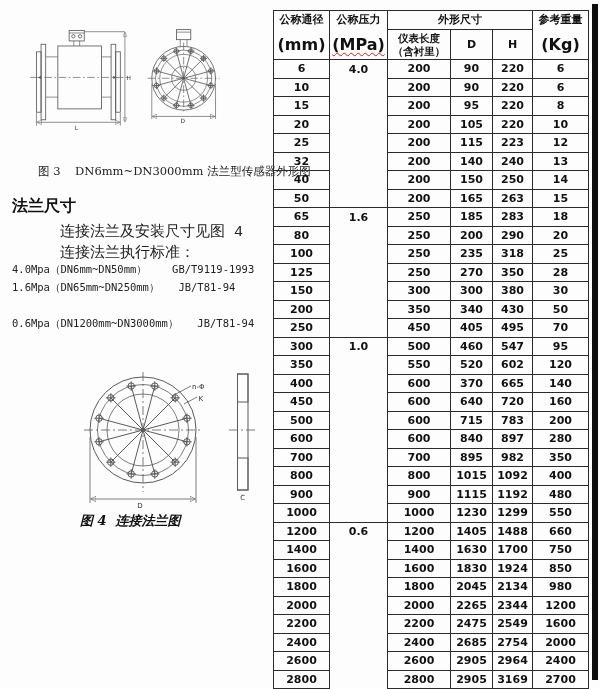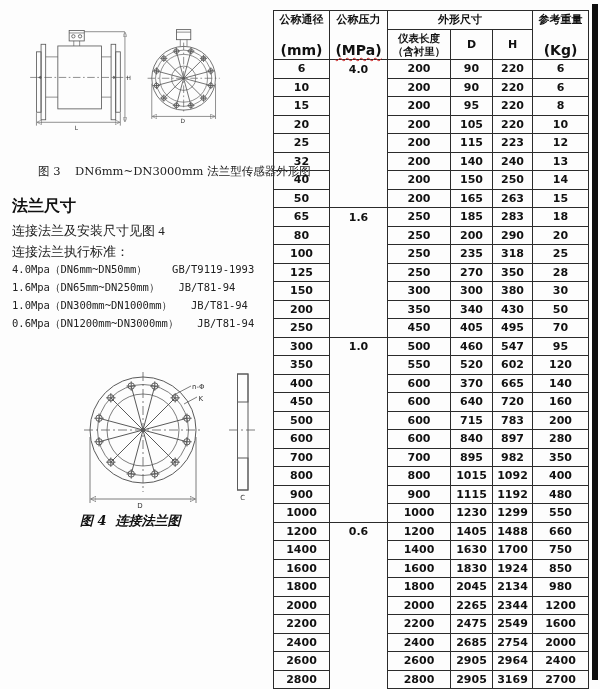--- a/index.html
+++ b/index.html
@@ -4,39 +4,39 @@
 <style>
   html,body{margin:0;padding:0;background:#e8e8e8;}
   .page{
     position:relative;width:600px;height:689px;background:#fdfdfd;
     font-family:"DejaVu Sans",sans-serif;color:#1c1c1c;overflow:hidden;
   }
   .abs{position:absolute;}
   
   .fig-caption{font-family:"DejaVu Serif",serif;font-size:11.5px;color:#222;white-space:pre;}
   .section-heading{font-family:Liberation Serif, serif;font-weight:bold;font-size:16px;color:#111;}
-  .body-line{font-family:Liberation Serif, serif;font-size:13px;color:#222;white-space:pre;}
+  .body-line{font-family:Liberation Mono, monospace;font-size:15px;color:#222;white-space:pre;margin-left:48px;}
   .std-line{font-family:"DejaVu Sans Mono",monospace;font-size:10.5px;color:#222;white-space:pre;}
   .fig4-caption{font-family:"DejaVu Serif",serif;font-weight:bold;font-size:13px;color:#111;white-space:pre;font-style:italic;}
   
   svg{display:block;}
   .draw line,.draw rect,.draw circle,.draw path,.draw polyline{stroke:#5a5a5a;fill:none;stroke-width:1;}
   .draw .thin{stroke-width:0.8;}
   .draw .cl{stroke-dasharray:9 3 2 3;stroke-width:0.8;}
   .draw .dim{stroke-width:0.8;}
   .draw text{stroke:none;fill:#333;font-family:"DejaVu Sans",sans-serif;font-size:7px;}
   .draw .fill{fill:#5a5a5a;stroke:none;}
   
   .table-wrap{position:absolute;left:273px;top:10px;}
   table{border-collapse:collapse;table-layout:fixed;width:315px;}
   th,td{border:1.6px solid #2b2b2b;text-align:center;padding:0;
         font-family:"DejaVu Sans",sans-serif;font-weight:bold;color:#111;}
   thead th{font-size:11px;line-height:1.25;vertical-align:top;padding-top:2px;}
   thead .mid{vertical-align:middle;padding-top:0;}
-  thead .unit{margin-top:15px;font-size:14px;}
+  thead .unit{margin-top:8px;font-size:16px;}
   thead .sub2{font-size:10.5px;}
   tr.h1{height:19px;} tr.h2{height:30px;}
   tbody td{height:17.5px;font-size:11px;line-height:17.5px;}
   tbody td.pressure{vertical-align:top;line-height:15px;padding-top:1.5px;}
   .wavy{text-decoration:underline wavy #cc2222 1px;text-underline-offset:2px;}
   .black-bar{position:absolute;left:592px;top:4px;width:6px;height:676px;background:#0d0d0d;}
 </style>
 </head>
 <body>
 
@@ -153,21 +153,20 @@
 
   <div class="abs fig-caption" style="left:38px;top:164px">图 3    DN6mm~DN3000mm 法兰型传感器外形图</div>
 
   <div class="abs section-heading" style="left:12px;top:196px">法兰尺寸</div>
 
   <div class="abs body-line" style="left:12px;top:222px">连接法兰及安装尺寸见图 4</div>
   <div class="abs body-line" style="left:12px;top:243px">连接法兰执行标准：</div>
 
   <div class="abs std-line" style="left:12px;top:263px">4.0Mpa（DN6mm~DN50mm）    GB/T9119-1993</div>
   <div class="abs std-line" style="left:12px;top:281px">1.6Mpa（DN65mm~DN250mm）   JB/T81-94</div>
-  <div class="abs std-line" style="left:12px;top:299px">1.0Mpa（DN300mm~DN1000mm）   JB/T81-94</div>
   <div class="abs std-line" style="left:12px;top:317px">0.6Mpa（DN1200mm~DN3000mm）   JB/T81-94</div>
 
   <svg class="draw abs" style="left:0;top:365px" width="270" height="145" viewBox="0 365 270 145">
     <defs>
       <marker id="ar4" viewBox="0 0 10 10" refX="9" refY="5" markerWidth="7" markerHeight="7" orient="auto-start-reverse">
         <path d="M0,0L10,5L0,10z" fill="#5a5a5a" stroke="none"></path>
       </marker>
       <pattern id="hatch4" width="4.5" height="4.5" patternTransform="rotate(45)" patternUnits="userSpaceOnUse">
         <line x1="0" y1="0" x2="0" y2="4.5" stroke="#777" stroke-width="1.1"></line>
       </pattern>

